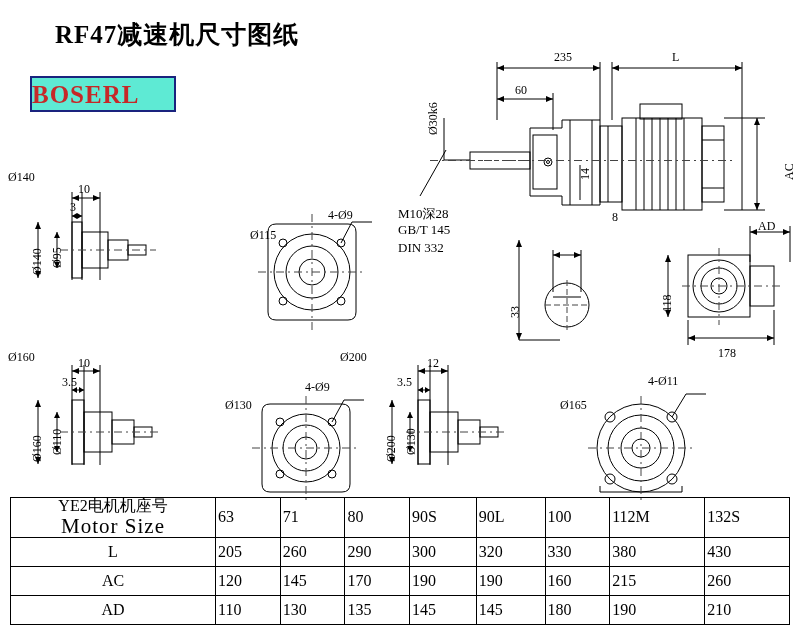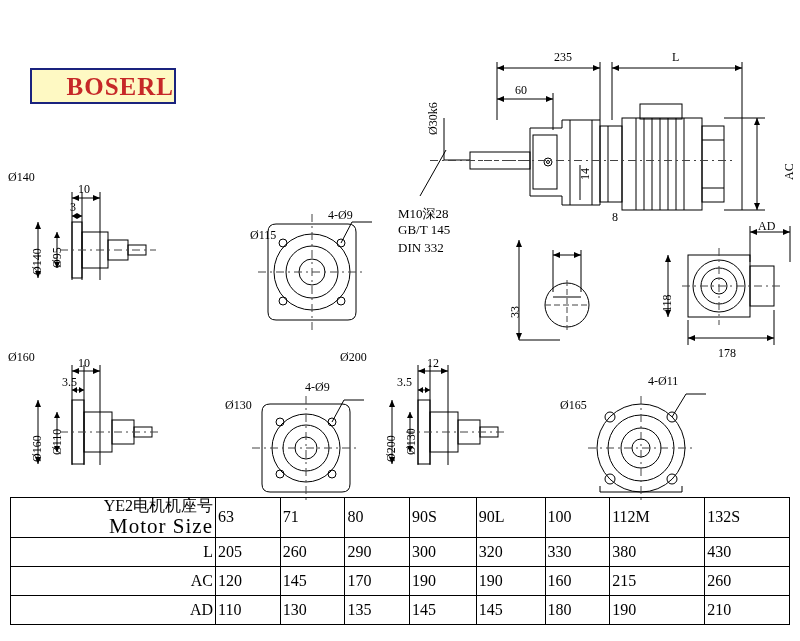--- a/index.html
+++ b/index.html
@@ -16,25 +16,25 @@
   
   .title{
     position:absolute;left:55px;top:18px;
     font-size:25px;font-weight:bold;
     font-family:"Liberation Serif", serif;
     letter-spacing:1px;
     white-space:nowrap;
   }
   
   .logo-box{
-    position:absolute;left:30px;top:68px;
+    position:absolute;left:30px;top:76px;
     width:142px;height:32px;
     border:2px solid #1a237e;
-    background:#fef9c3;
-    display:flex;align-items:center;justify-content:flex-end;
+    background:#5eead4;
+    display:flex;align-items:center;justify-content:flex-start;
   }
   .logo-text{
     color:#c62828;
     font-size:25px;
     font-weight:bold;
     font-family:"Liberation Serif", serif;
     letter-spacing:1px;
     line-height:1;
   }
 
@@ -61,29 +61,30 @@
     width:780px;
     border-collapse:collapse;
     font-family:"Liberation Serif", serif;
     font-size:16px;
   }
   .tbl td{
     border:1px solid #000;
     height:28px;
     padding:0 2px;
   }
-  .tbl td.first{width:200px;text-align:right;}
+  .tbl td.first{width:200px;text-align:center;}
   .tbl .hdr-cn{font-size:16px;line-height:1.05;}
   .tbl .hdr-en{font-size:21px;letter-spacing:1px;line-height:1.05;}
 </style>
 </head>
 <body>
 
 <div class="root">
 
+  <div class="title">RF47减速机尺寸图纸</div>
 
   <div class="logo-box">
     <span class="logo-text">BOSERL</span>
   </div>
 
   <svg width="800" height="641">
     <g stroke="#000" fill="none" stroke-width="1">
 
       <line x1="497" y1="68" x2="600" y2="68"></line>
       <line x1="497" y1="62" x2="497" y2="120"></line>

